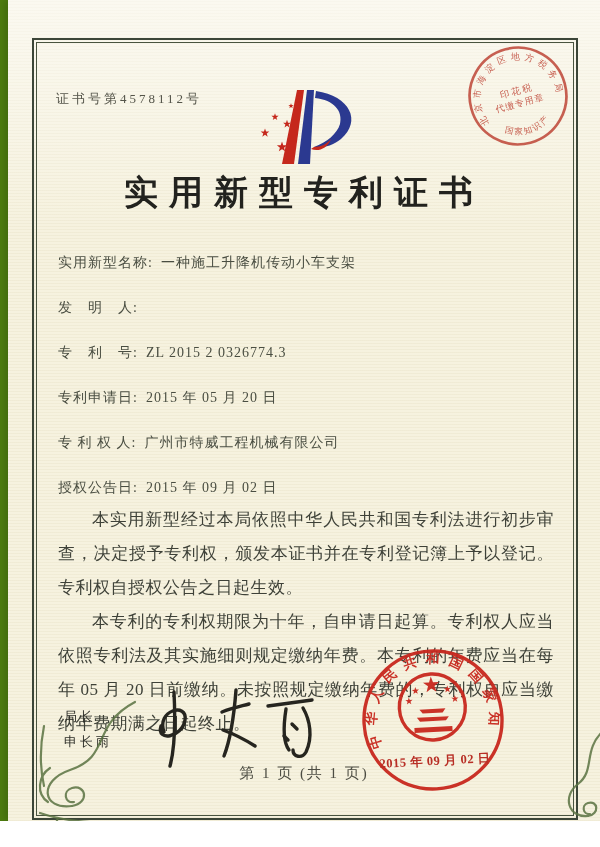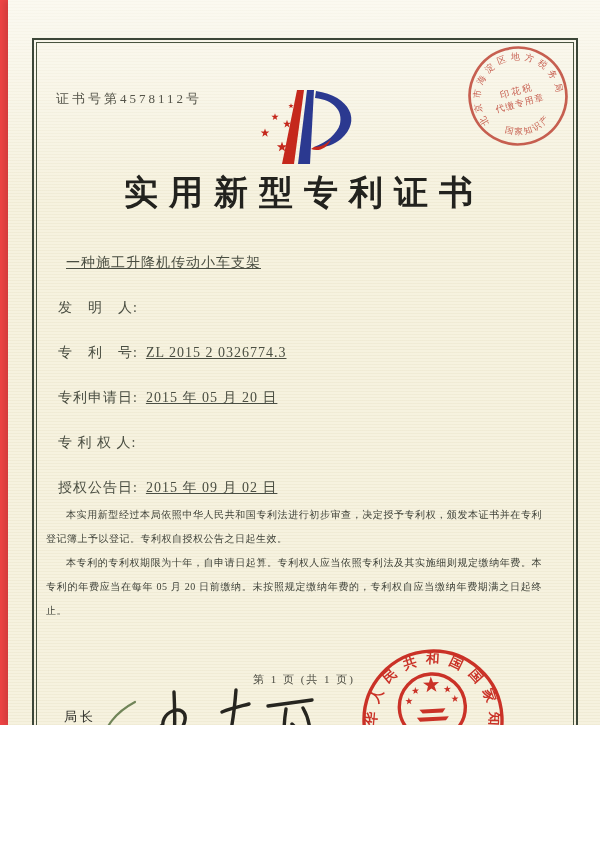--- a/index.html
+++ b/index.html
@@ -1,38 +1,38 @@
 <!DOCTYPE html>
 <html><head>
 <meta charset="utf-8">
 <style>
   html,body{margin:0;padding:0;background:#ffffff;}
-  .photo{position:relative;width:600px;height:725px;background:#ef4444;overflow:hidden;
+  .photo{position:relative;width:600px;height:821px;background:#4d7c0f;overflow:hidden;
          font-family:"Liberation Serif","DejaVu Serif",serif;}
   .paper{position:absolute;left:8px;top:0;right:0;bottom:0;
          background:
            linear-gradient(180deg, rgba(255,255,255,.55) 0%, rgba(255,255,255,0) 28%),
            repeating-linear-gradient(0deg, rgba(190,178,130,.10) 0 1px, rgba(0,0,0,0) 1px 3px),
            #f6f2df;
          box-shadow:-4px 0 6px rgba(0,0,0,.12);}
   .frame{position:absolute;left:24px;top:38px;width:542px;height:778px;border:2px solid #3c4638;}
   .frame-inner{position:absolute;inset:2px;border:1px solid #49543f;}
   .abs{position:absolute;}
   .cert-no{left:48px;top:90px;font-size:13px;letter-spacing:3px;color:#55554a;}
   .title{left:0;top:170px;width:100%;text-align:center;font-size:34px;font-weight:bold;
          letter-spacing:11px;color:#22221e;font-family:Liberation Mono, monospace;}
   .fields{left:50px;top:250px;width:500px;}
   .field-row{display:flex;margin-bottom:20px;font-size:14px;color:#4a4e42;line-height:25px;}
   .field-label{white-space:pre;letter-spacing:1px;}
-  .field-value{margin-left:8px;letter-spacing:1px;text-decoration:underline;}
-  .body-text{left:38px;top:503px;width:496px;font-size:10px;line-height:24px;
+  .field-value{margin-left:8px;letter-spacing:1px;}
+  .body-text{left:50px;top:503px;width:496px;font-size:17px;line-height:34px;
              color:#3e4138;text-align:justify;}
   .body-text p{margin:0;text-indent:2em;letter-spacing:.5px;}
   .sig-block{left:56px;top:704px;font-size:13px;color:#2e2f29;line-height:25px;letter-spacing:3px;}
-  .footer{left:0;bottom:38px;width:100%;text-align:center;font-size:11px;
+  .footer{left:0;bottom:38px;width:100%;text-align:center;font-size:15px;
           letter-spacing:2px;color:#4c4c42;}
   .stamp-top{left:458px;top:44px;width:104px;height:104px;transform:rotate(-15deg);opacity:.88;}
   .seal{left:350px;top:645px;width:150px;height:150px;opacity:.95;}
   .logo{left:228px;top:86px;width:144px;height:96px;}
   .sig-svg{left:122px;top:682px;width:215px;height:100px;}
   .fl-bl{left:12px;top:698px;width:125px;height:145px;}
   .fl-br{left:544px;top:726px;width:56px;height:118px;}
 </style>
 </head>
 <body>
@@ -78,35 +78,37 @@
       <polygon points="61,4 68,4 58,78 46,78" fill="#c5281c"></polygon>
       <polygon points="71,4 78,4 74,78 62,78" fill="#2b3990"></polygon>
       <path d="M80,5 C114,10 126,35 105,53 C96,60 85,63 78,61 C91,56 101,48 104,38 C107,25 98,14 79,12 Z" fill="#2b3990"></path>
       <path d="M78,61 C85,61 91,58 95,53 C91,63 82,66 75,63 Z" fill="#c5281c"></path>
     </svg>
 
     <div class="abs title">实用新型专利证书</div>
 
     <div class="abs fields">
       <div class="field-row">
+        <span class="field-label">实用新型名称:</span>
         <span class="field-value">一种施工升降机传动小车支架</span>
       </div>
       <div class="field-row">
         <span class="field-label">发　明　人:</span>
       </div>
       <div class="field-row">
         <span class="field-label">专　利　号:</span>
         <span class="field-value">ZL 2015 2 0326774.3</span>
       </div>
       <div class="field-row">
         <span class="field-label">专利申请日:</span>
         <span class="field-value">2015 年 05 月 20 日</span>
       </div>
       <div class="field-row">
         <span class="field-label">专 利 权 人:</span>
+        <span class="field-value">广州市特威工程机械有限公司</span>
       </div>
       <div class="field-row">
         <span class="field-label">授权公告日:</span>
         <span class="field-value">2015 年 09 月 02 日</span>
       </div>
     </div>
 
     <div class="abs body-text">
       <p>本实用新型经过本局依照中华人民共和国专利法进行初步审查，决定授予专利权，颁发本证书并在专利登记簿上予以登记。专利权自授权公告之日起生效。</p>
       <p>本专利的专利权期限为十年，自申请日起算。专利权人应当依照专利法及其实施细则规定缴纳年费。本专利的年费应当在每年 05 月 20 日前缴纳。未按照规定缴纳年费的，专利权自应当缴纳年费期满之日起终止。</p>

